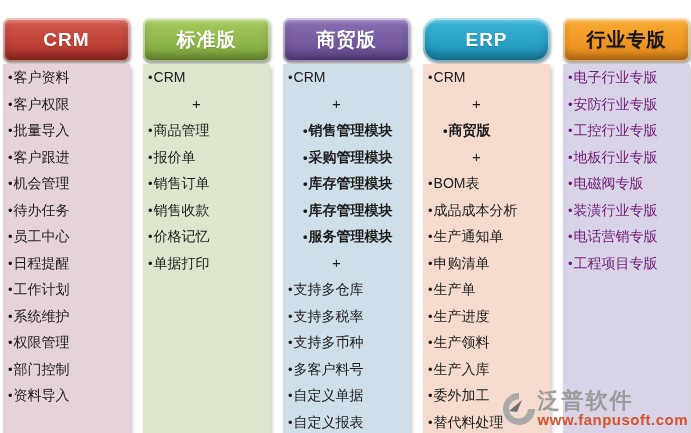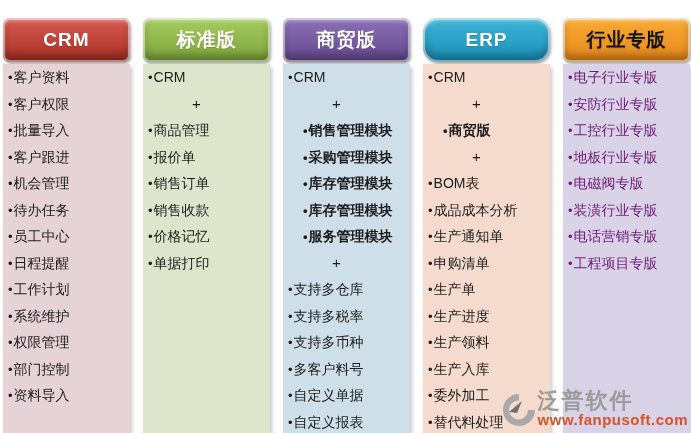--- a/index.html
+++ b/index.html
@@ -65,21 +65,21 @@
   }
   .row.bold {
     font-weight: bold;
     margin-left: 15px;
   }
   .watermark {
     position: absolute;
     right: 3px;
     bottom: 6px;
     display: flex;
-    align-items: flex-end;
+    align-items: center;
     z-index: 5;
   }
   .wm-text {
     display: flex;
     flex-direction: column;
     align-items: flex-start;
   }
   .wm-brand {
     font-size: 22px;
     font-weight: bold;

